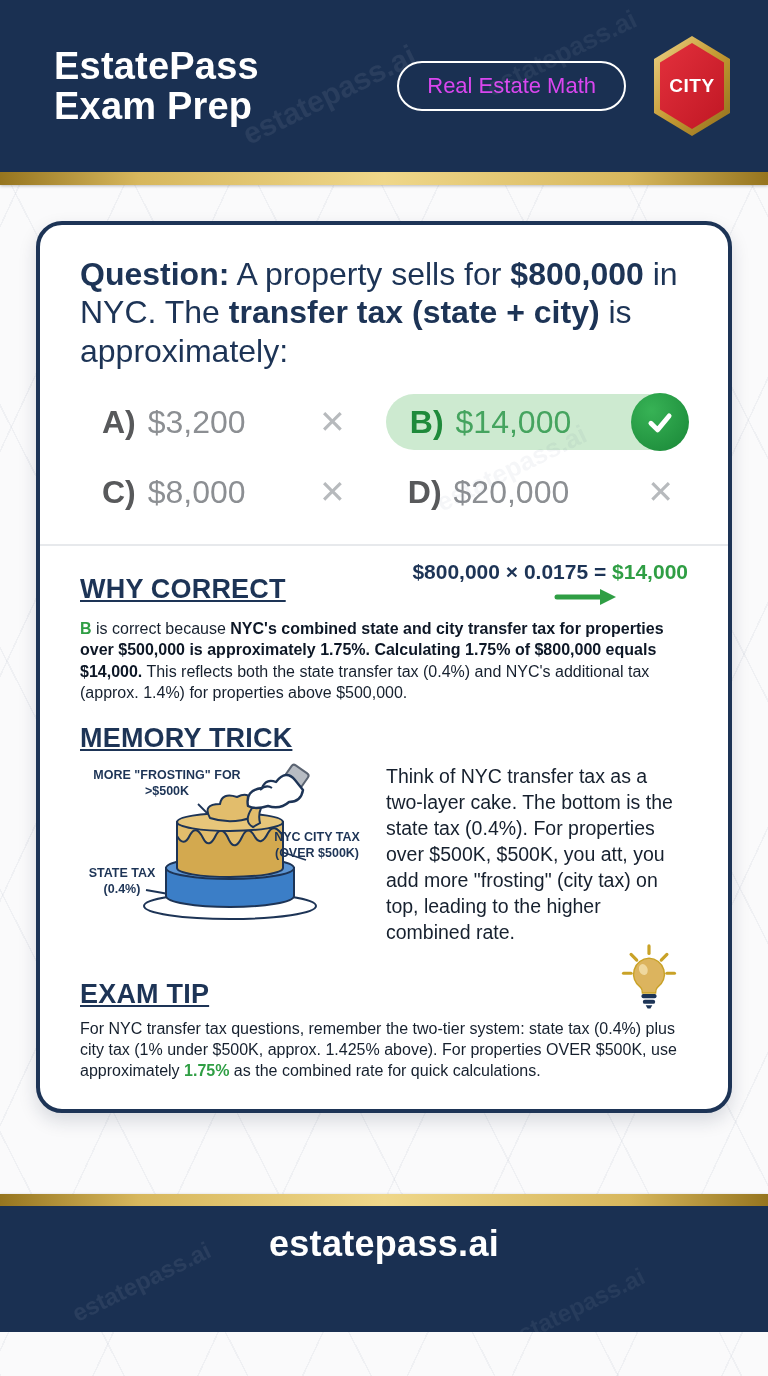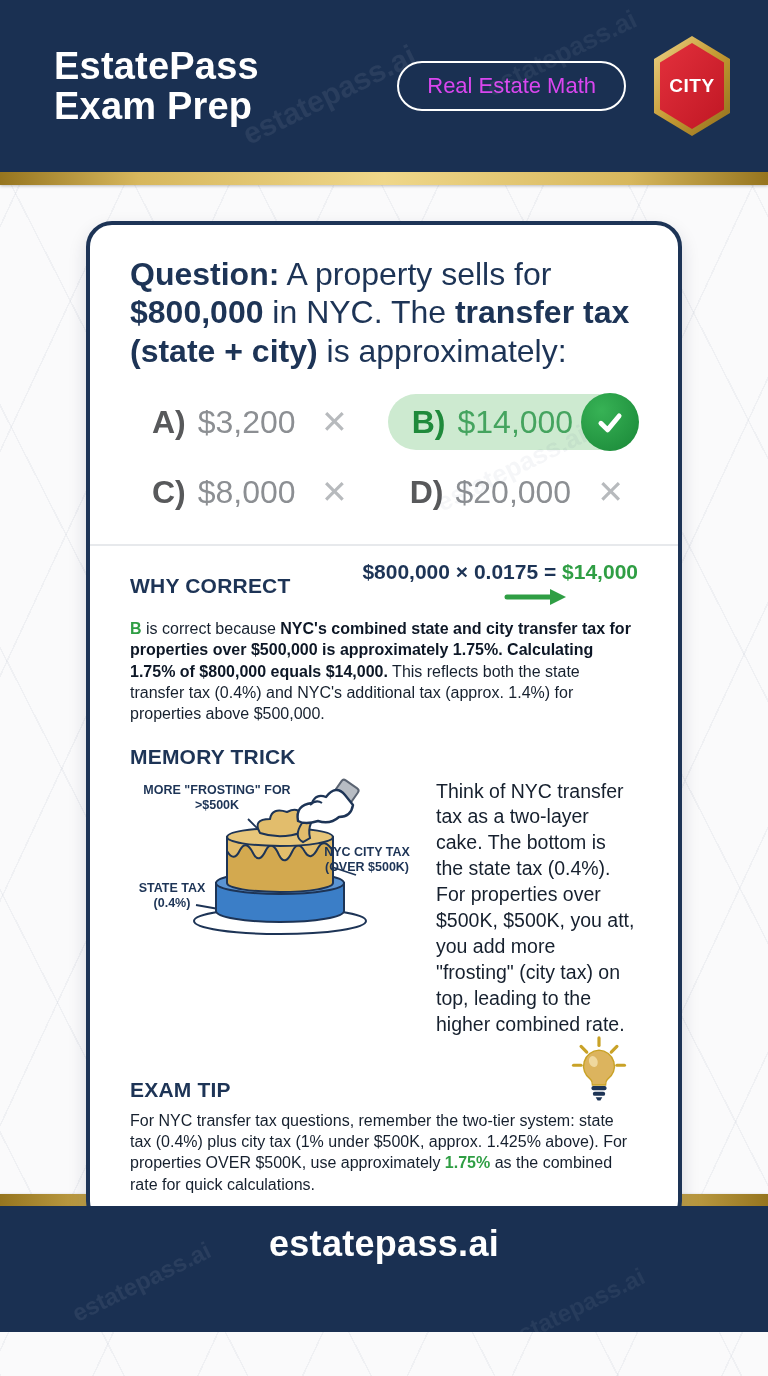--- a/index.html
+++ b/index.html
@@ -52,21 +52,21 @@
   .hex-badge .label{
     position:absolute;inset:0;display:flex;align-items:center;justify-content:center;
     color:#fff;font-weight:700;font-size:19px;letter-spacing:.5px;
   }
   
   .gold-stripe{height:13px;flex:0 0 13px;background:var(--gold-grad);box-shadow:0 1px 3px rgba(0,0,0,.25);}
   .gold-stripe.bottom{height:12px;flex:0 0 12px;}
   
   .main{flex:1 1 auto;min-height:0;position:relative;}
   .card{
-    width:596px;margin:36px auto 0;
+    width:696px;margin:36px auto 0;
     background:#fff;
     border:4px solid var(--navy);
     border-radius:26px;
     box-shadow:0 8px 18px rgba(20,35,60,.15);
     padding:30px 40px 28px;
   }
   .question{
     color:var(--navy);font-size:32px;line-height:1.2;font-weight:400;
   }
   .question .seg-b{font-weight:700;}
@@ -92,21 +92,21 @@
   .opt.correct .value{color:var(--green-mid);}
   .check-circle{
     width:58px;height:58px;border-radius:50%;
     background:radial-gradient(circle at 35% 30%, #37b255, #1f8f3d 80%);
     display:flex;align-items:center;justify-content:center;
     flex:0 0 58px;margin-right:-1px;
   }
   .divider{margin:24px -40px 0;border-top:2px solid #e7e9ec;}
   
   .why-head-row{display:flex;justify-content:space-between;align-items:flex-start;margin-top:14px;}
-  .sec-heading{color:var(--navy);font-weight:700;font-size:21px;letter-spacing:.2px;}
+  .sec-heading{color:var(--navy);font-weight:700;font-size:27px;letter-spacing:.2px;text-decoration:underline;}
   .why-heading{margin-top:14px;}
   .formula-wrap{text-align:right;}
   .formula{font-size:21px;font-weight:600;color:var(--navy);}
   .formula .result{color:var(--green);}
   .formula-arrow{margin:4px 70px 0 0;}
   .body-text{font-size:16px;line-height:1.33;color:var(--ink);margin-top:8px;}
   .body-text .seg-b{font-weight:700;color:#0d1726;}
   .body-text .seg-g{color:var(--green);font-weight:700;}
   
   .memory{margin-top:20px;}

